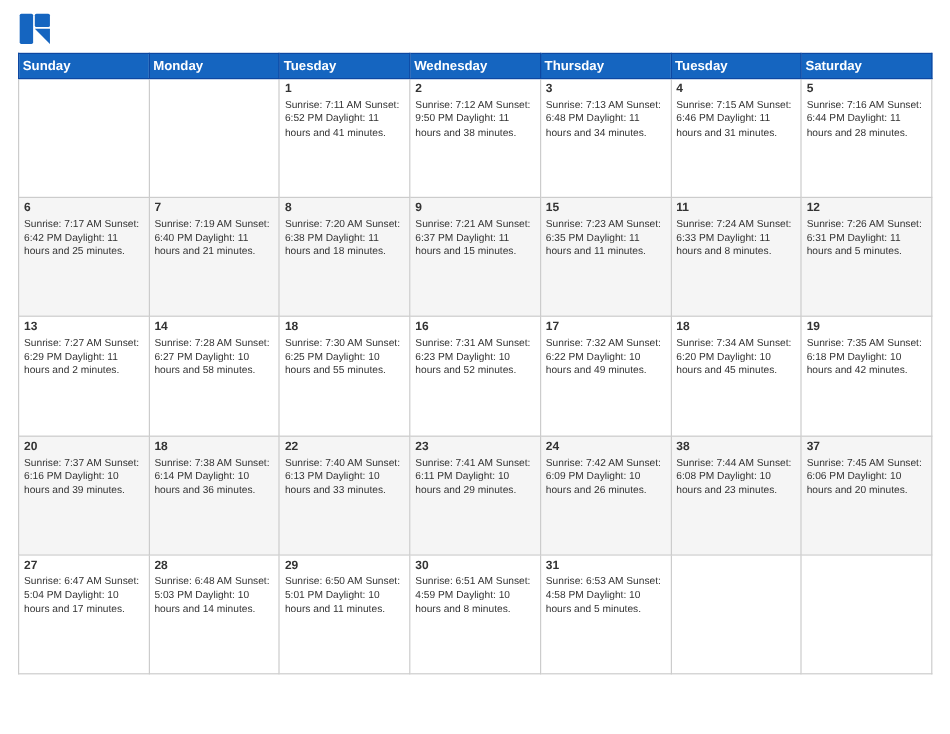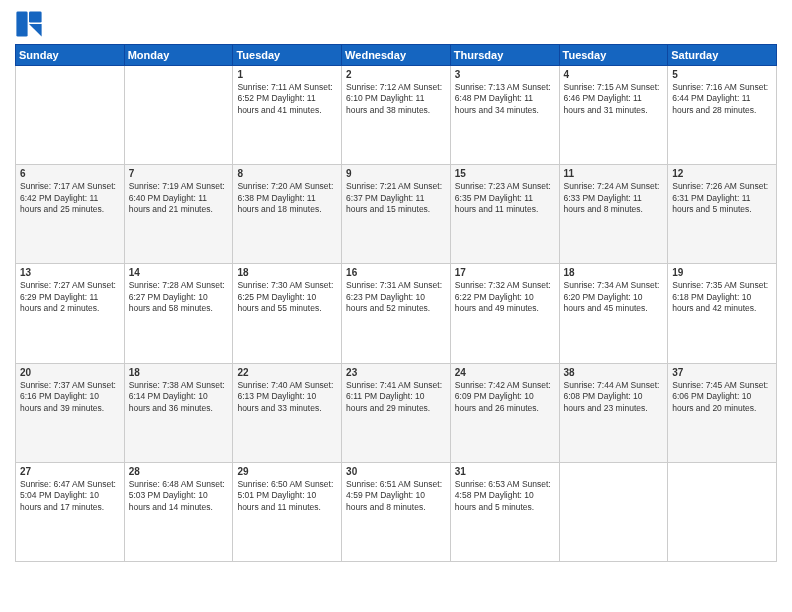--- a/index.html
+++ b/index.html
@@ -133,21 +133,21 @@
           <td class="empty-cell"></td>
           <td>
             <span class="day-number">1</span>
             <div class="day-info">Sunrise: 7:11 AM
 Sunset: 6:52 PM
 Daylight: 11 hours and 41 minutes.</div>
           </td>
           <td>
             <span class="day-number">2</span>
             <div class="day-info">Sunrise: 7:12 AM
-Sunset: 6:10 PM
+Sunset: 9:50 PM
 Daylight: 11 hours and 38 minutes.</div>
           </td>
           <td>
             <span class="day-number">3</span>
             <div class="day-info">Sunrise: 7:13 AM
 Sunset: 6:48 PM
 Daylight: 11 hours and 34 minutes.</div>
           </td>
           <td>
             <span class="day-number">4</span>

